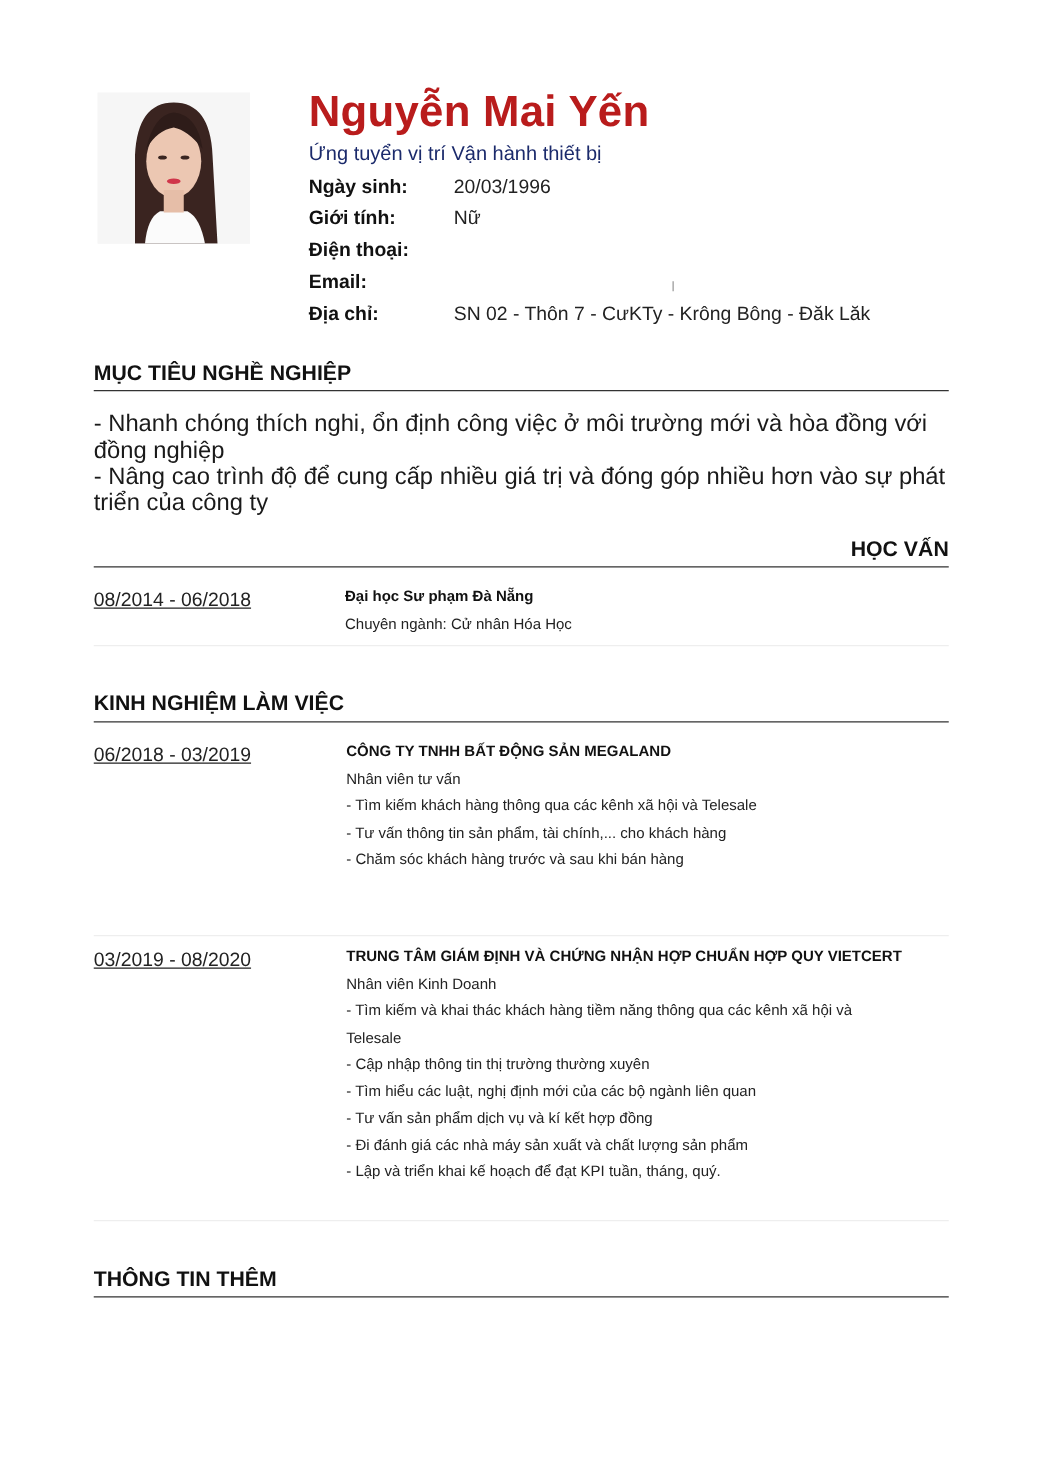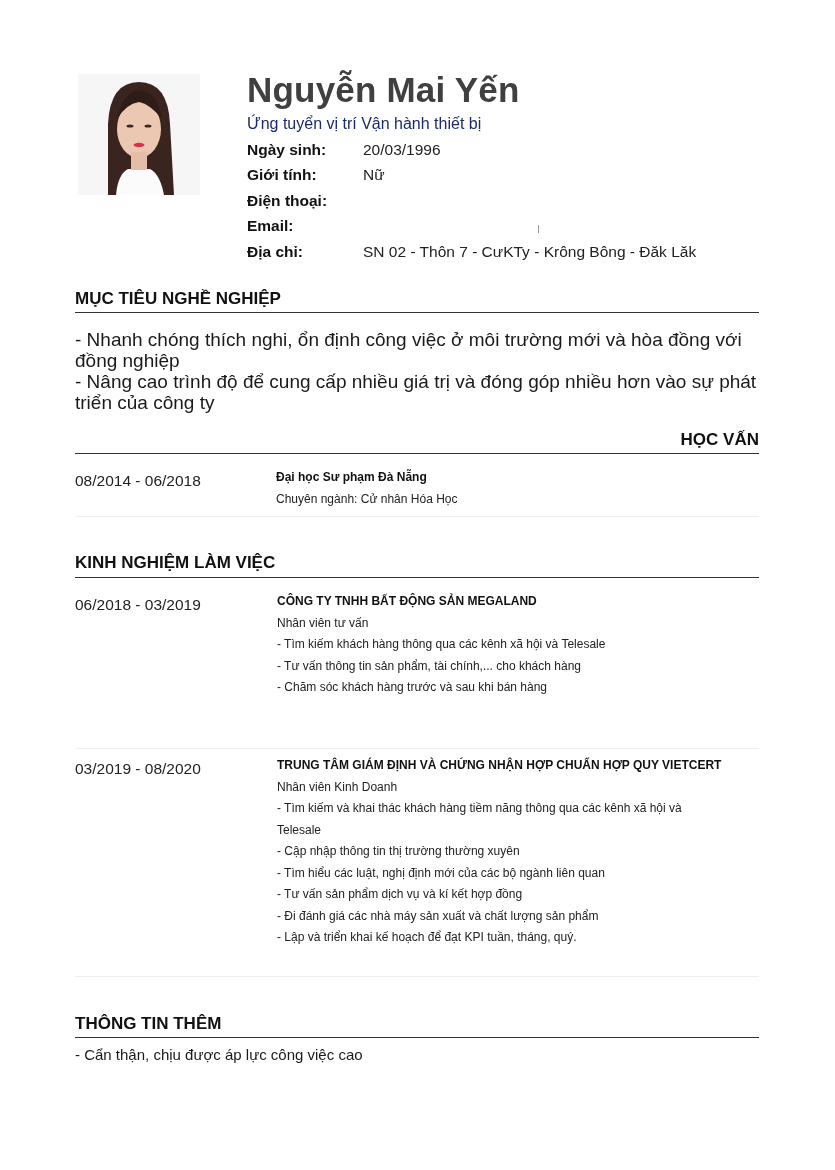--- a/index.html
+++ b/index.html
@@ -11,21 +11,21 @@
 
   
   .photo {
     position: absolute; left: 78px; top: 74px; width: 122px; height: 121px;
     background: #f7f7f7; overflow: hidden;
   }
   .photo svg { width: 100%; height: 100%; display: block; }
 
   .name {
     position: absolute; left: 247px; top: 70px;
-    font-size: 35px; font-weight: bold; color: #404040; letter-spacing: 0.2px;
+    font-size: 35px; font-weight: bold; color: #b91c1c; letter-spacing: 0.2px;
     white-space: nowrap;
   }
   .position {
     position: absolute; left: 247px; top: 115px;
     font-size: 16px; color: #1b2a6b; white-space: nowrap;
   }
   .info-row { position: absolute; left: 247px; font-size: 15.5px; white-space: nowrap; }
   .info-label { position: absolute; left: 0; font-weight: bold; color: #111; }
   .info-value { position: absolute; left: 116px; color: #222; }
   .email-mark { position: absolute; left: 538px; top: 225px; width: 1px; height: 8px; background: #999; }
@@ -33,21 +33,21 @@
   
   .section-title {
     position: absolute; left: 75px; width: 684px;
     font-size: 17px; font-weight: bold; color: #111; white-space: nowrap;
   }
   .section-rule { position: absolute; left: 75px; width: 684px; height: 1px; background: #333; }
   .light-rule { position: absolute; left: 75px; width: 684px; height: 1px; background: #eeeeee; }
 
   .para { position: absolute; left: 75px; width: 690px; font-size: 19px; line-height: 21px; color: #1a1a1a; }
 
-  .date { position: absolute; left: 75px; font-size: 15.5px; color: #222; white-space: nowrap; }
+  .date { position: absolute; left: 75px; font-size: 15.5px; color: #222; white-space: nowrap; text-decoration: underline; }
   .entry { position: absolute; left: 276px; width: 470px; font-size: 12px; line-height: 21.5px; color: #222; }
   .entry .org { font-weight: bold; color: #111; }
   .entry div { white-space: normal; }
 </style>
 </head>
 <body>
 
 <div class="page">
 
   <div class="photo">
@@ -127,16 +127,15 @@
     <div>- Tìm hiểu các luật, nghị định mới của các bộ ngành liên quan</div>
     <div>- Tư vấn sản phẩm dịch vụ và kí kết hợp đồng</div>
     <div>- Đi đánh giá các nhà máy sản xuất và chất lượng sản phẩm</div>
     <div>- Lập và triển khai kế hoạch để đạt KPI tuần, tháng, quý.</div>
   </div>
   <div class="light-rule" style="top:976px;"></div>
 
   <div class="section-title" style="top:1014px;">THÔNG TIN THÊM</div>
   <div class="section-rule" style="top:1037px;"></div>
   <div class="para" style="top:1045px; line-height:20px; font-size:15px;">
-    <div>- Cẩn thận, chịu được áp lực công việc cao</div>
   </div>
 
 </div>
 
 </body></html>

